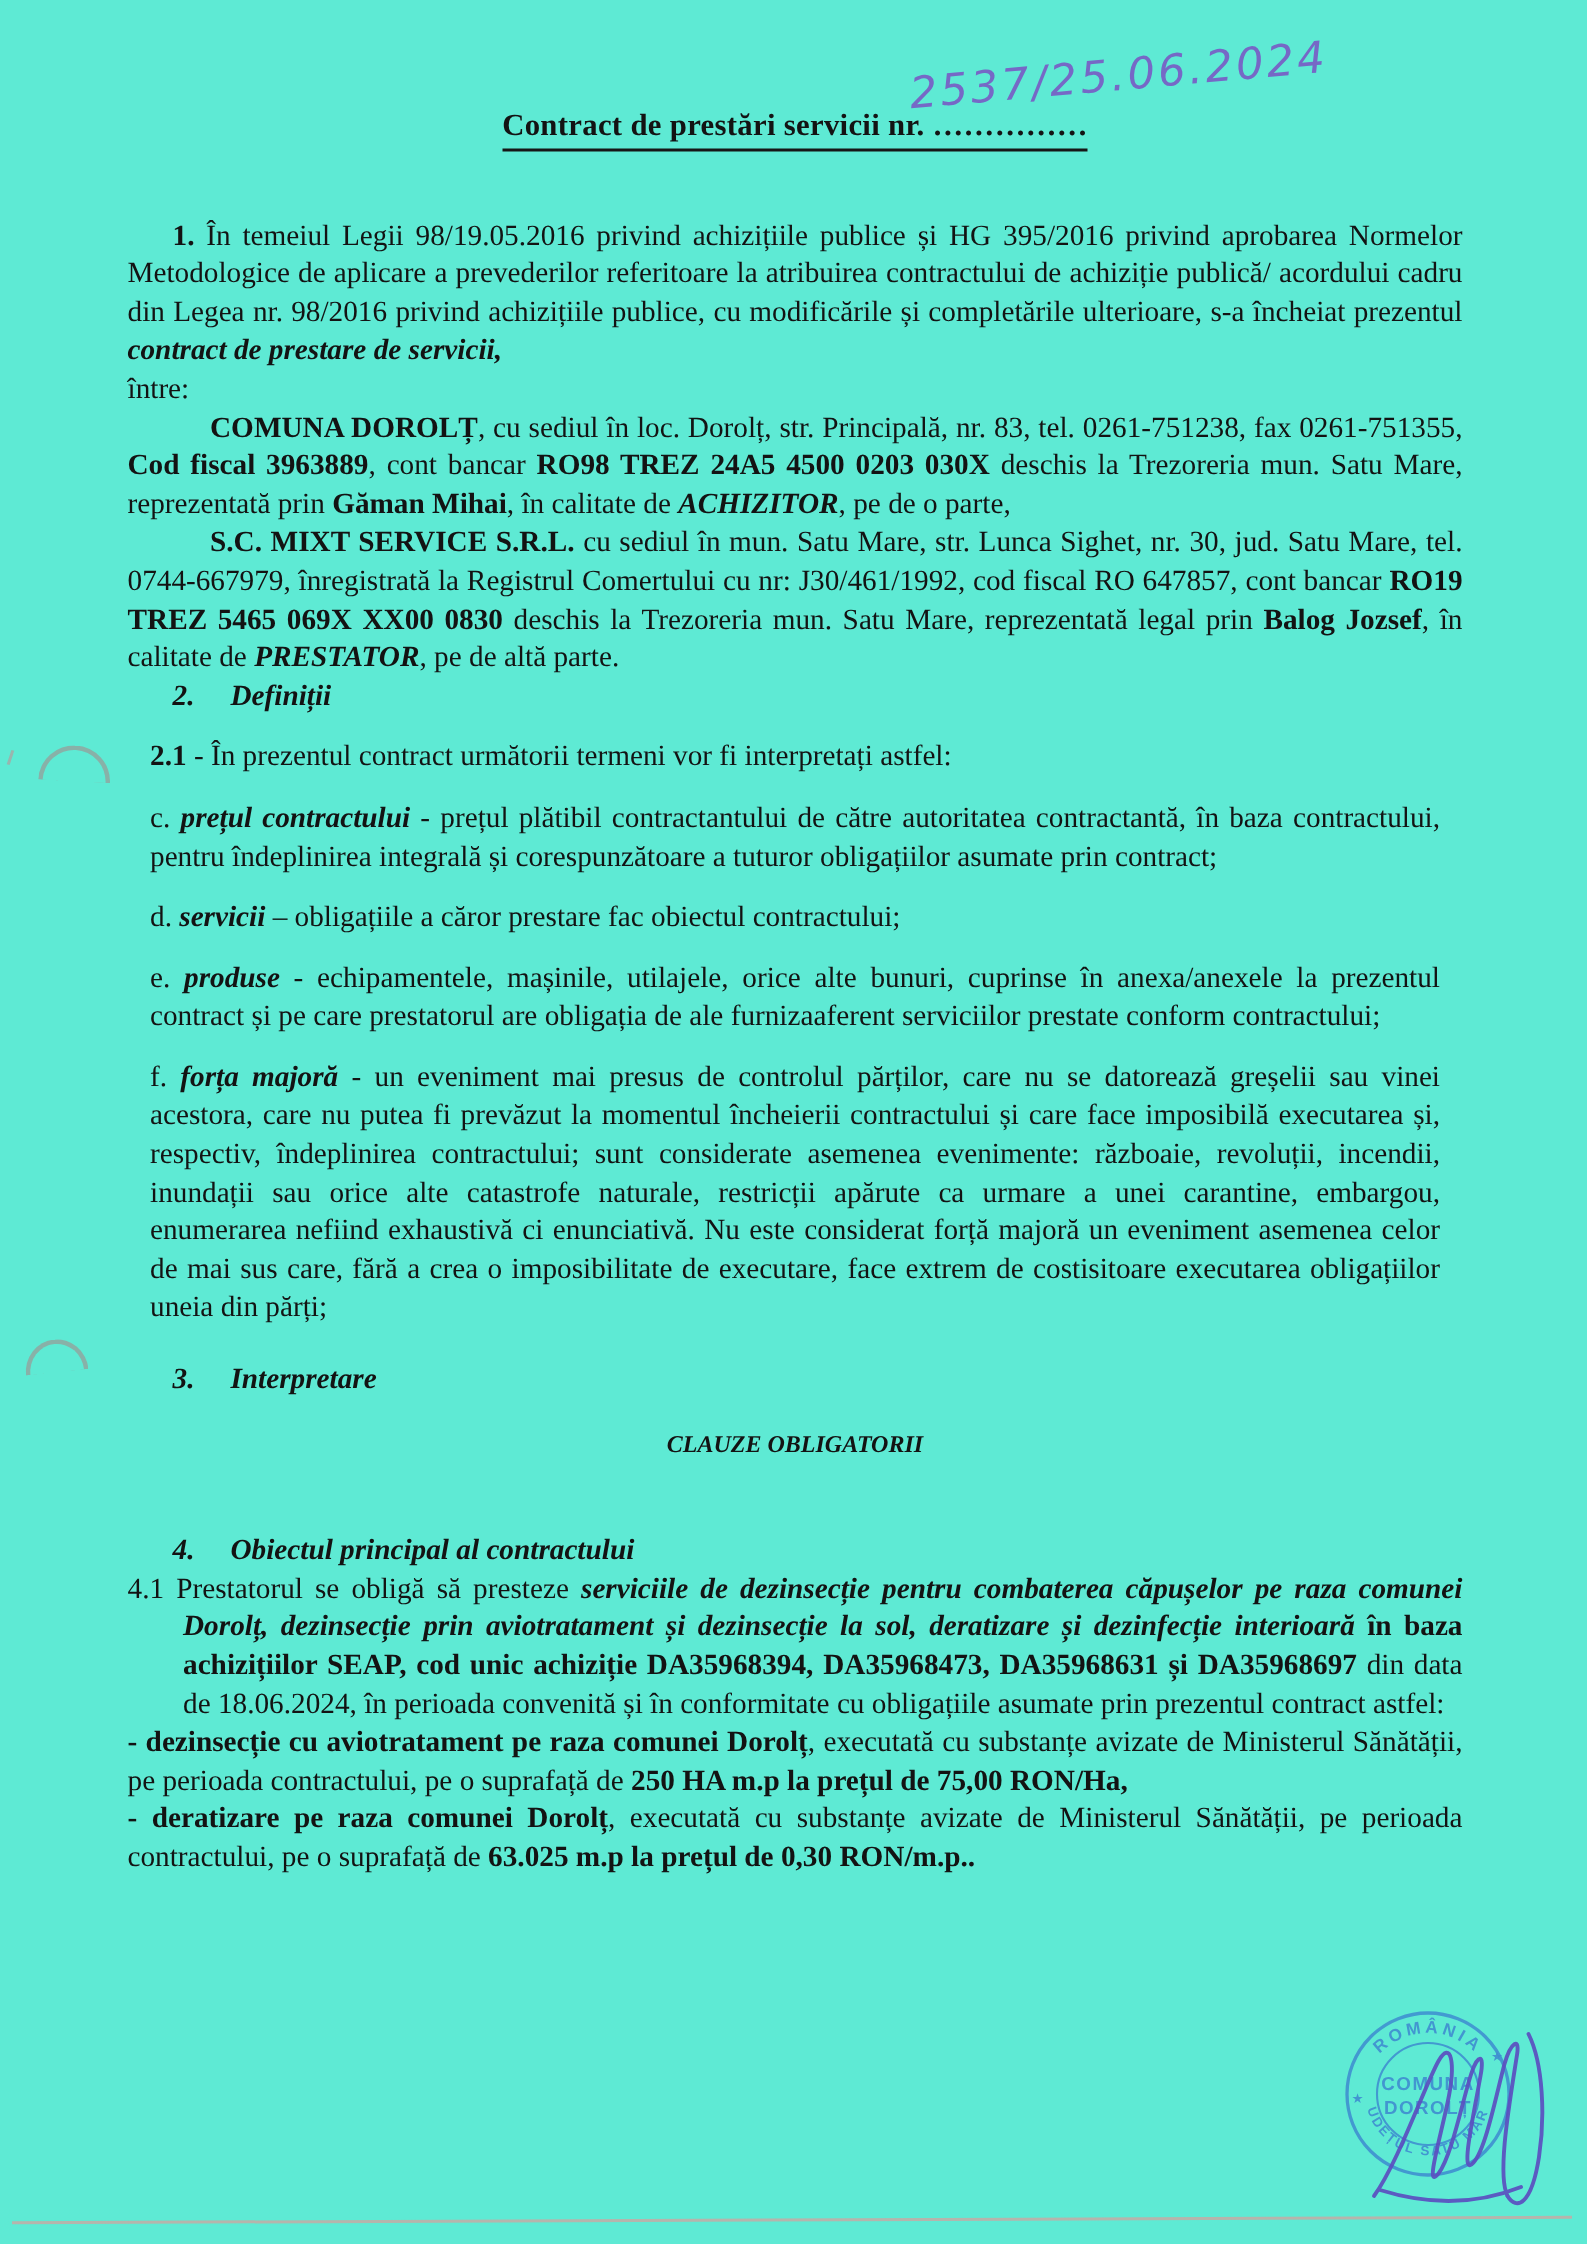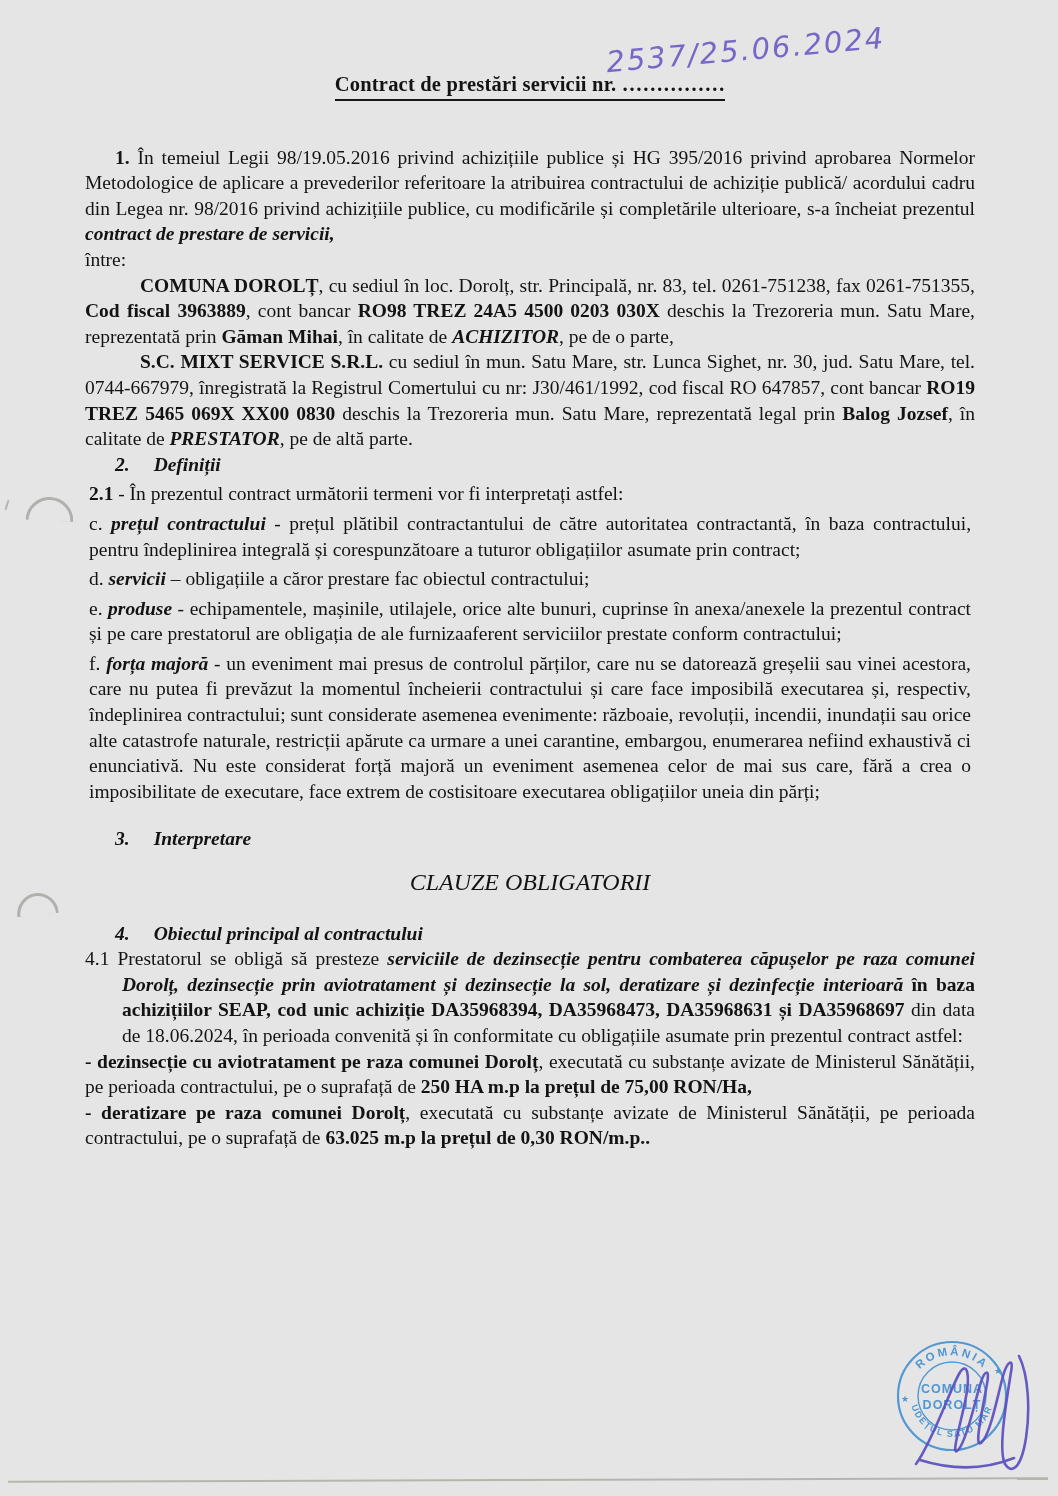--- a/index.html
+++ b/index.html
@@ -1,19 +1,19 @@
 <!DOCTYPE html>
 <html><head>
 <meta charset="utf-8">
 <style>
   html,body{margin:0;padding:0;background:#ffffff;}
   .page{
     position:relative;
     width:1058px;height:1496px;
-    background:#e5e5e5;
+    background:#5eead4;
     font-family:"Liberation Serif", serif;
     font-size:19.5px;line-height:25.6px;color:#131313;
     overflow:hidden;
     box-sizing:border-box;
     padding:0 83px 0 85px;
   }
   .seg-b{font-weight:bold;}
   .seg-i{font-style:italic;}
   .seg-bi{font-weight:bold;font-style:italic;}
   .title-wrap{ text-align:center; padding-top:72px; margin-bottom:44px; }
@@ -32,24 +32,24 @@
   .indent-30{text-indent:30px;}
   .indent-55{text-indent:55px;}
   .between{margin:0 0 22px 55px;text-align:left;}
   .gap-small{margin-bottom:6px;}
   .gap-after{margin-bottom:30px;}
   .sec-heading{
     display:flex;gap:24px;margin:0 0 0 30px;
     font-weight:bold;font-style:italic;text-align:left;
   }
   .sec-heading.mt{margin-top:22px;}
-  .defs p{margin:4px;}
+  .defs p{margin:15px;}
   .banner{
-    text-align:center;font-weight:normal;font-style:italic;
-    font-size:24px;margin:18px 0 25px 0;
+    text-align:center;font-weight:bold;font-style:italic;
+    font-size:16px;margin:18px 0 45px 0;
   }
   .hang{
     padding-left:37px;text-indent:-37px;text-align:justify;margin:0;
   }
   .dash-item{margin:0;text-align:justify;}
   
   .punch-arc{
     position:absolute;border:3px solid #9a9a96;border-bottom:none;
     border-radius:50% 50% 0 0/100% 100% 0 0;opacity:.7;
   }

